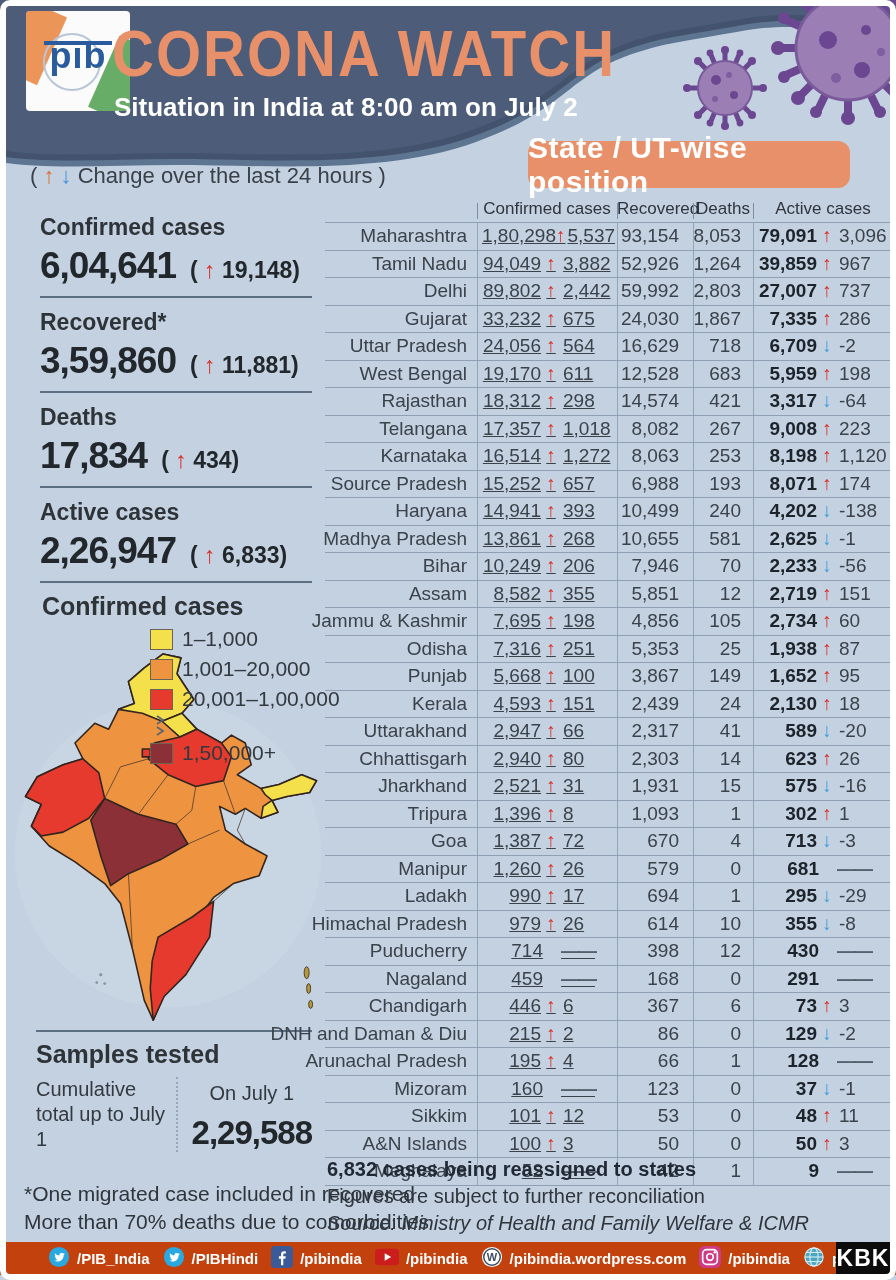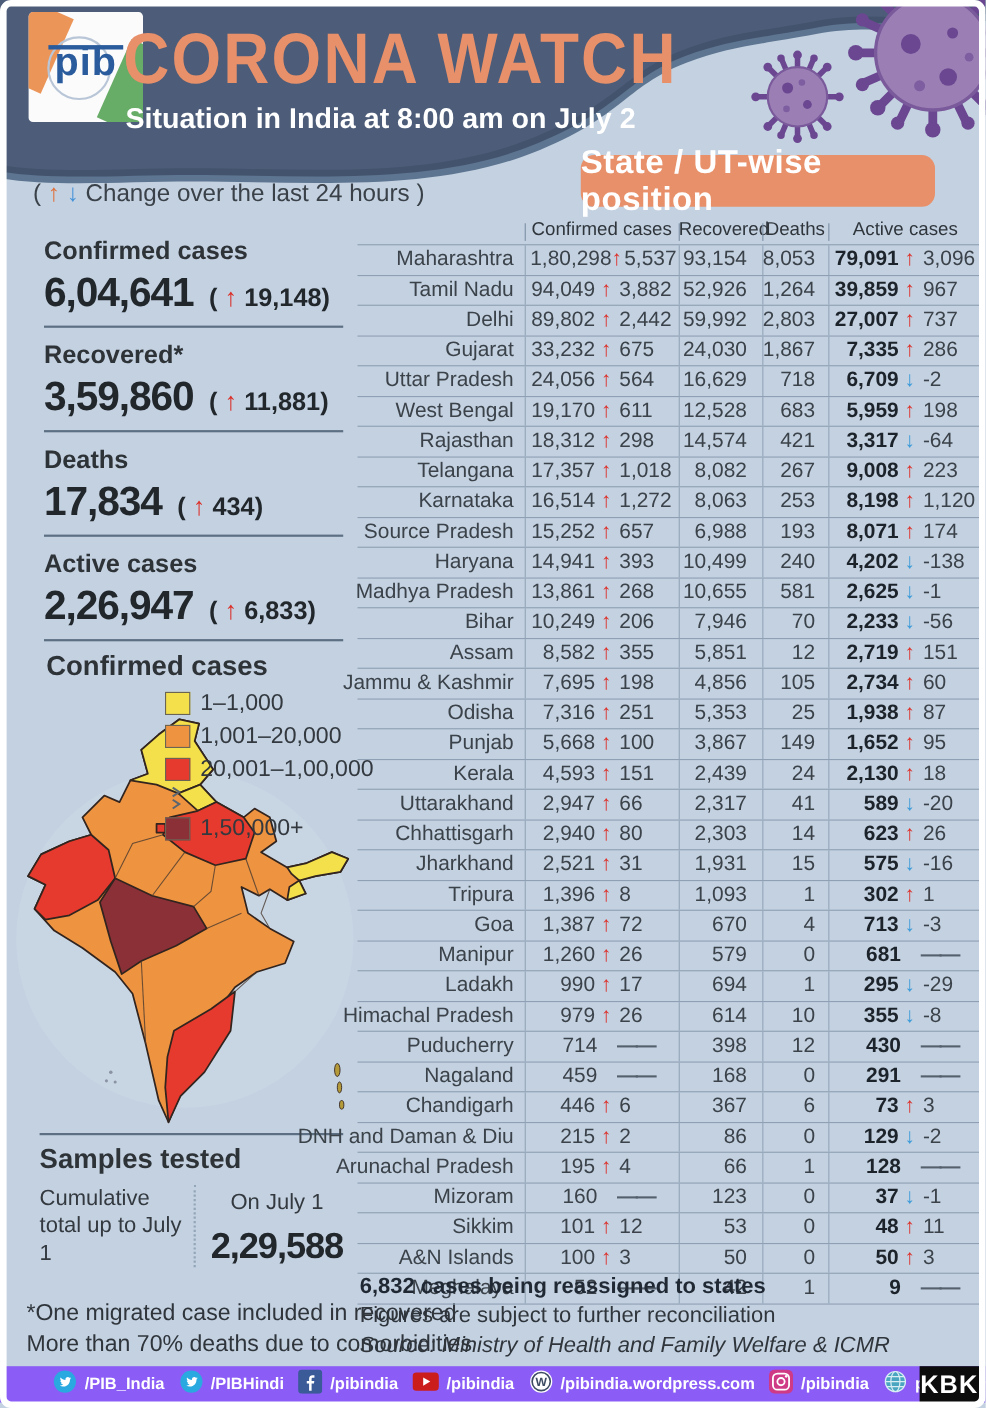--- a/index.html
+++ b/index.html
@@ -75,37 +75,37 @@
   .table{position:absolute;left:325px;top:196px;width:568px;z-index:3;}
   .t-grid{display:grid;grid-template-columns:152px 140px 76px 60px 140px;align-items:center;}
   .t-head{height:26px;}
   .t-head .t-cell{font-size:17px;color:#2f353b;text-align:center;position:relative;}
   .t-head .t-cell.sep::before{content:'';position:absolute;left:0;top:4px;bottom:0;width:1px;background:#7c8fa5;}
   .t-row{height:26.5px;border-bottom:1px solid #8fa0b4;font-size:19px;color:#3b4249;}
   .t-row:first-child{border-top:1px solid #8fa0b4;}
   .t-row .t-cell{height:100%;display:flex;align-items:center;}
   .t-row .t-cell.sep{border-left:1px solid #93a5b8;}
   .cell-state{justify-content:flex-end;padding-right:10px;white-space:nowrap;}
-  .cell-conf{padding:0 4px;}
+  .cell-conf{padding:0 4px;text-decoration:underline;}
   .cell-conf .v{flex:1;text-align:right;}
   .cell-rec{justify-content:flex-end;padding-right:14px;}
   .cell-dth{justify-content:flex-end;padding-right:12px;}
   .cell-act{padding:0 4px;}
   .cell-act .v{flex:1;text-align:right;font-weight:bold;color:#1d232a;}
   .t-arr{width:20px;text-align:center;font-weight:bold;}
   .t-chg{width:50px;text-align:left;padding-left:2px;}
   .t-dash{width:70px;text-align:center;color:#55606c;font-weight:bold;letter-spacing:-2px;}
 
   .tnotes{position:absolute;right:9px;top:1156px;width:560px;z-index:3;line-height:27px;}
   .tnote-1{font-size:20px;font-weight:bold;color:#1f2833;}
   .tnote-2{font-size:20px;color:#2f353b;}
   .tnote-3{font-size:20px;font-style:italic;color:#2f353b;}
 
   
-  .footer{position:absolute;left:0;right:0;top:1242px;height:33px;background:#8b5cf6;z-index:5;
+  .footer{position:absolute;left:0;right:0;top:1242px;height:33px;background:#c2410c;z-index:5;
     display:flex;align-items:center;padding-left:48px;gap:13px;}
   .social{display:flex;align-items:center;gap:7px;}
   .social-label{color:#fff;font-size:15px;font-weight:bold;white-space:nowrap;}
   .kbk{position:absolute;right:6px;top:1242px;width:54px;height:33px;background:#0c0c0c;color:#fff;
     display:flex;align-items:center;justify-content:center;font-size:23px;font-weight:bold;z-index:6;letter-spacing:1px;}
 </style>
 </head>
 <body>
 
 <div class="page" style="--up: #dd2f28; --down: #3c9bd9; --orange: #e8906a; --map-yellow: #f3e04b; --map-orange: #ee9440; --map-red: #e53a2d; --map-maroon: #8c3038;">

